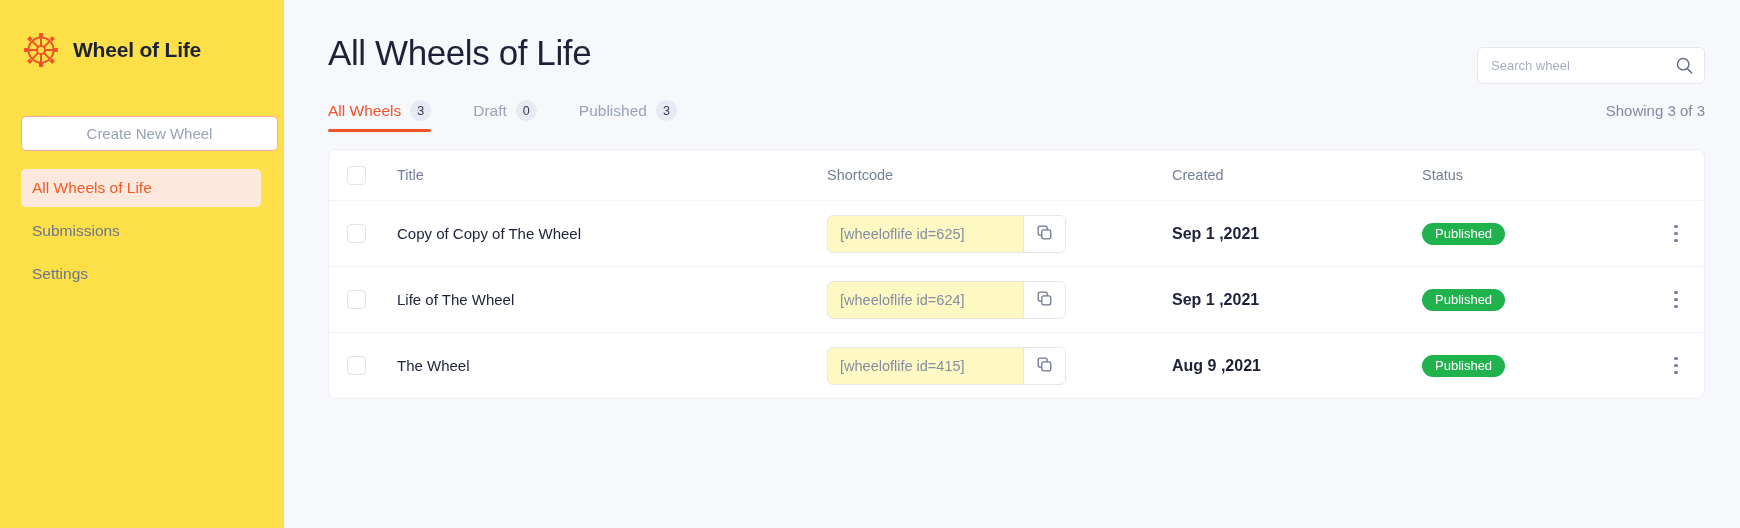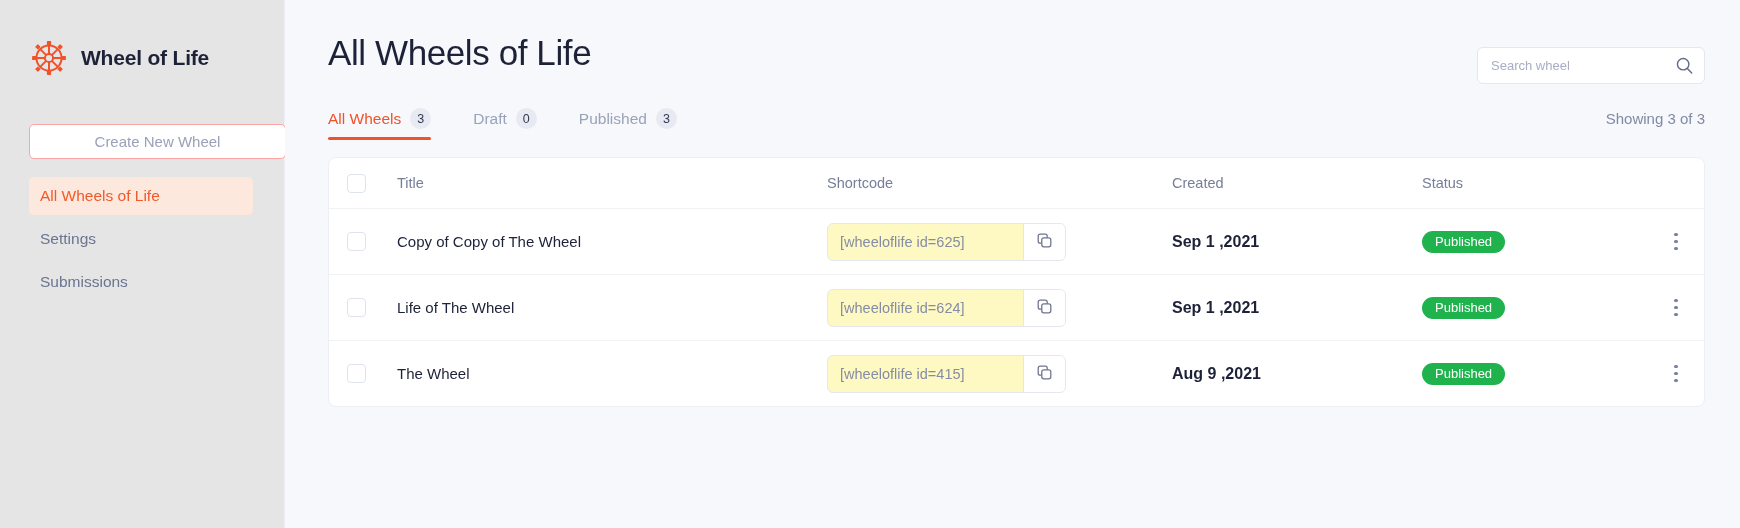--- a/index.html
+++ b/index.html
@@ -13,23 +13,23 @@
     display: flex;
     width: 1740px; height: 528px;
     background: #f7f8fc;
   }
 
   
   .sidebar {
     width: 285px;
     min-width: 285px;
     height: 528px;
-    background: #e5e5e5;
+    background: #fde047;
     border-right: 1px solid #edeff4;
-    padding: 16px;
+    padding: 8px;
     position: relative;
   }
   .brand {
     display: flex;
     align-items: center;
     gap: 13px;
     padding: 18px 0 0 14px;
     height: 66px;
   }
   .brand-mark { width: 38px; height: 38px; display: block; }
@@ -115,21 +115,21 @@
     right: 11px; top: 9px;
     width: 19px; height: 19px;
     pointer-events: none;
   }
 
   
   .tabs-row {
     display: flex;
     align-items: center;
     justify-content: space-between;
-    margin-top: 24px;
+    margin-top: 16px;
   }
   .tabs { display: flex; align-items: flex-start; gap: 42px; }
   .tab {
     display: flex;
     align-items: center;
     gap: 9px;
     padding-bottom: 11px;
     cursor: pointer;
     position: relative;
     font-size: 15.5px;
@@ -283,24 +283,24 @@
       <span class="brand-title">Wheel of Life</span>
     </div>
 
     <button class="create-btn">Create New Wheel</button>
 
     <nav class="nav">
       <div class="nav-item active">
         <span>All Wheels of Life</span>
       </div>
       <div class="nav-item">
+        <span>Submissions</span>
+      </div>
+      <div class="nav-item">
         <span>Settings</span>
-      </div>
-      <div class="nav-item">
-        <span>Submissions</span>
       </div>
     </nav>
   </aside>
 
   <main class="main">
 
     <div class="main-head">
       <h1 class="page-title">All Wheels of Life</h1>
 
       <div class="search-wrap">

